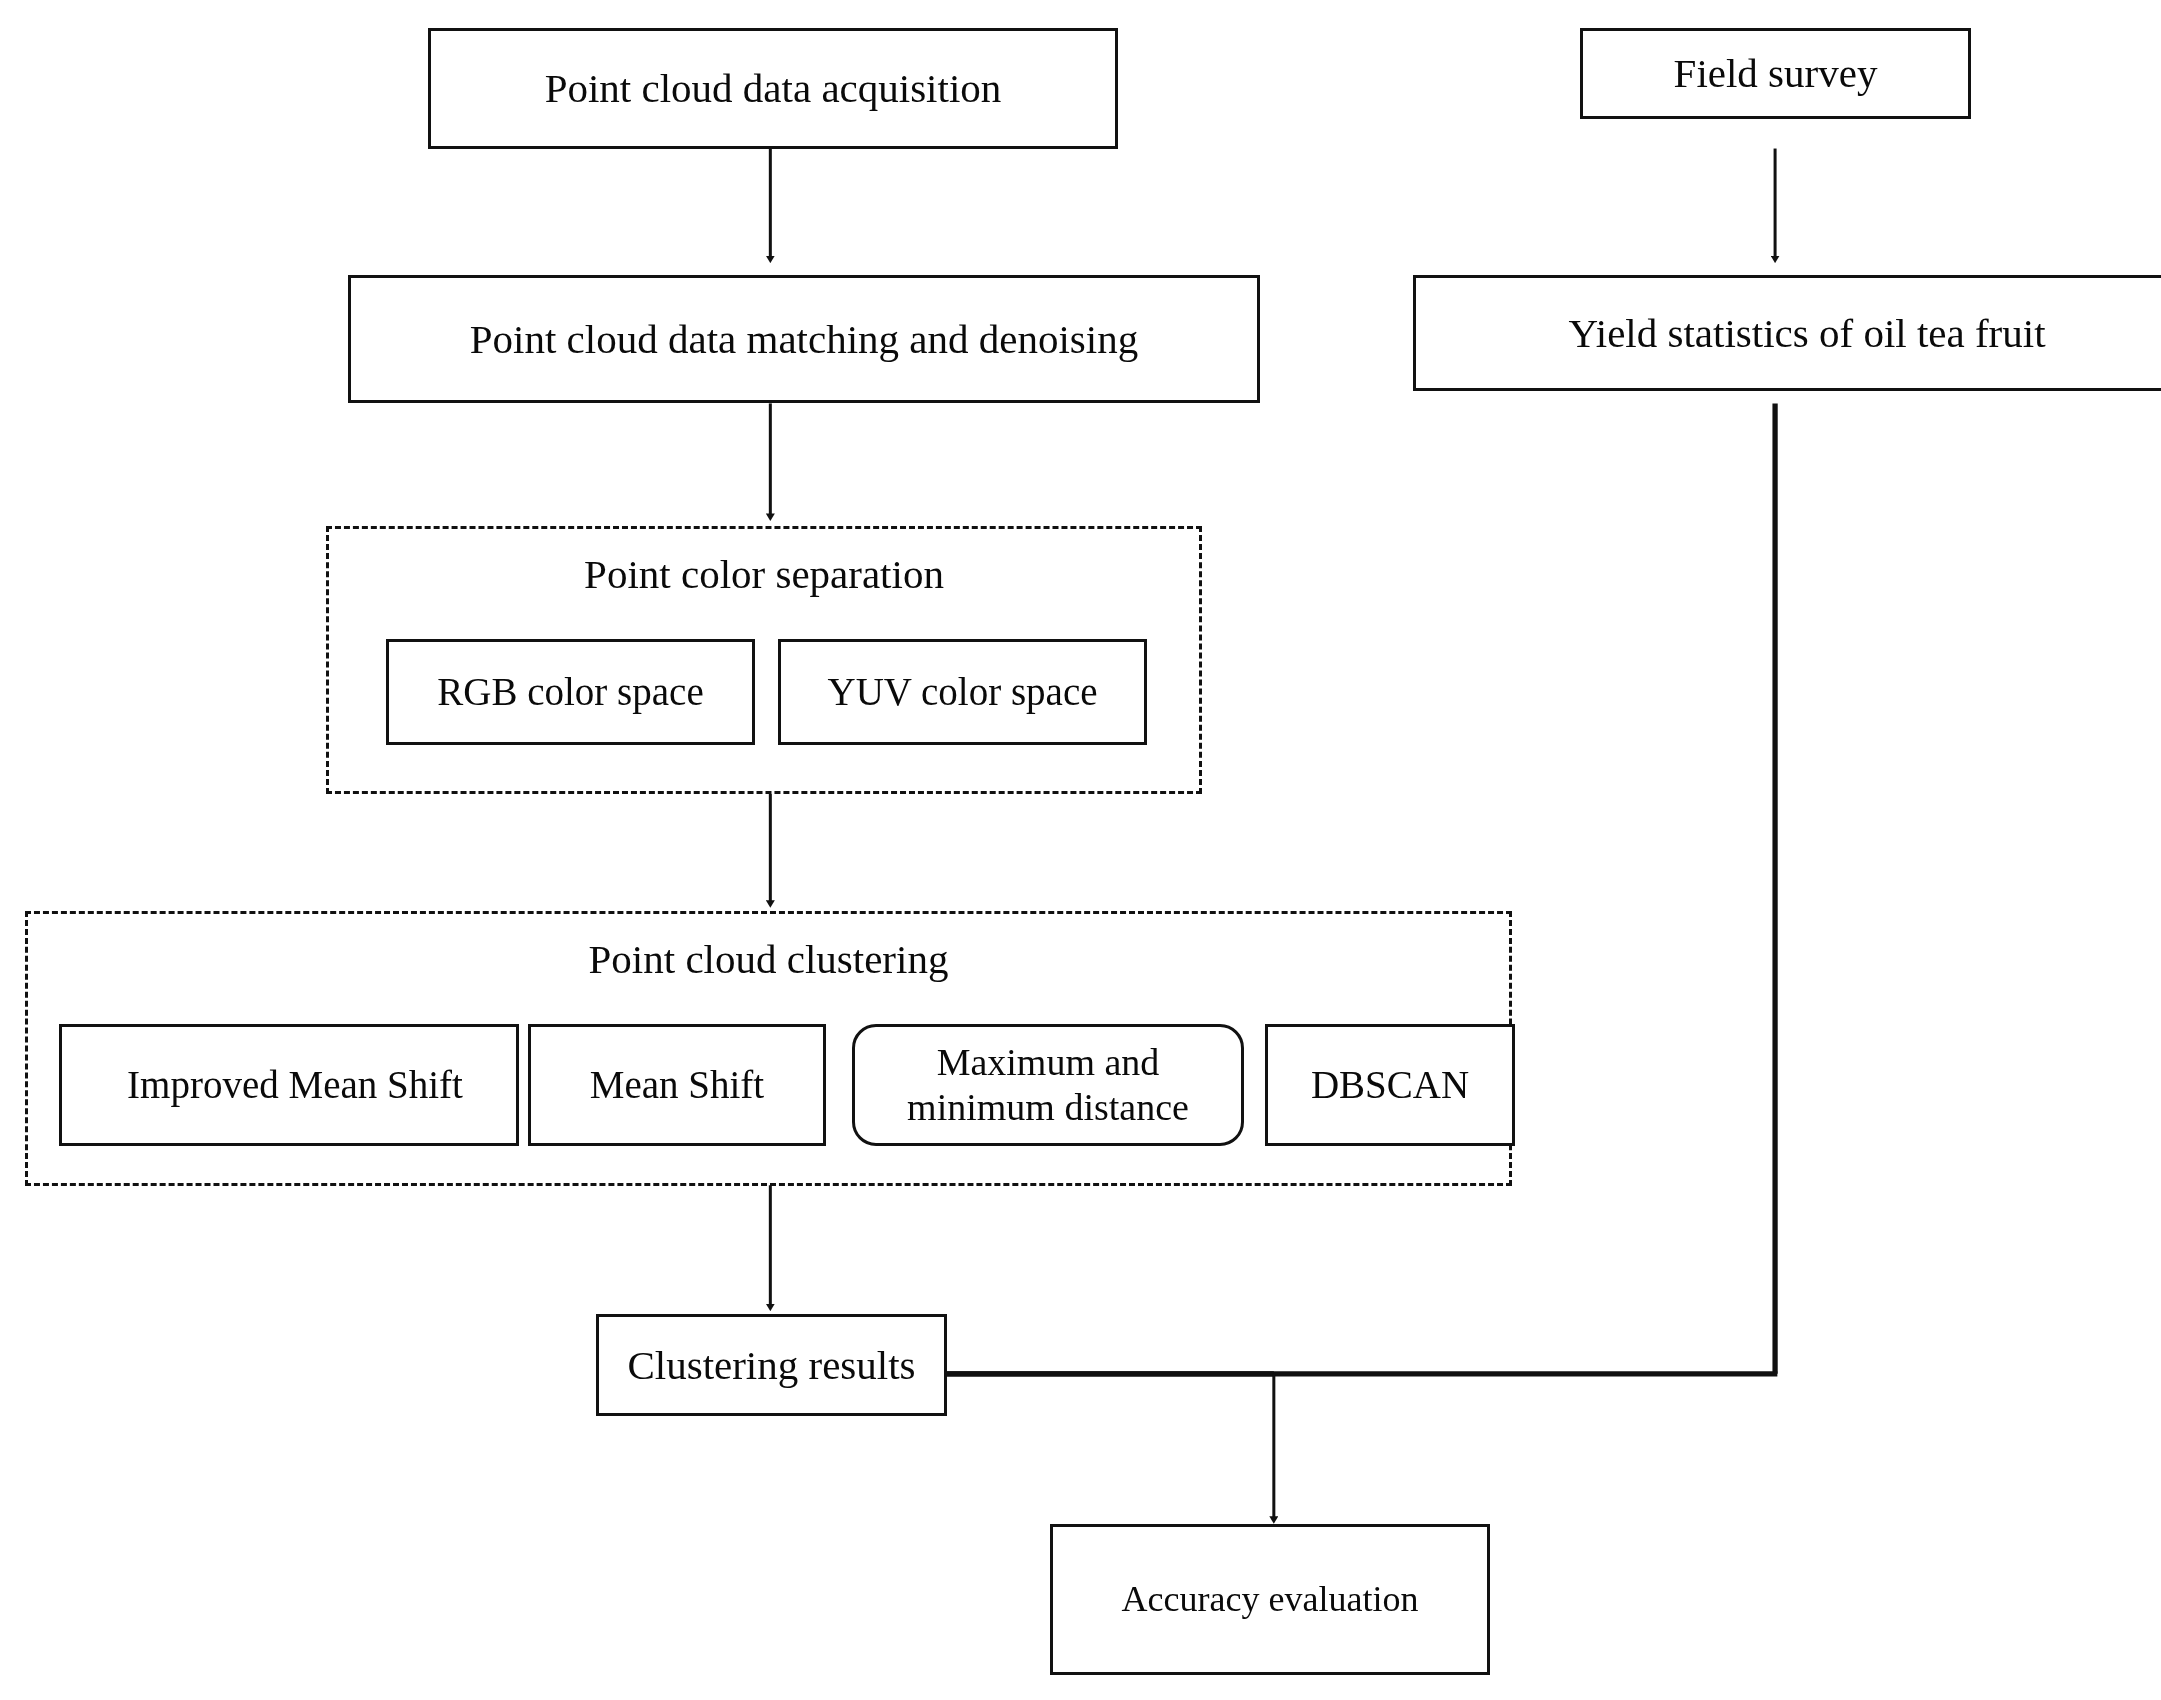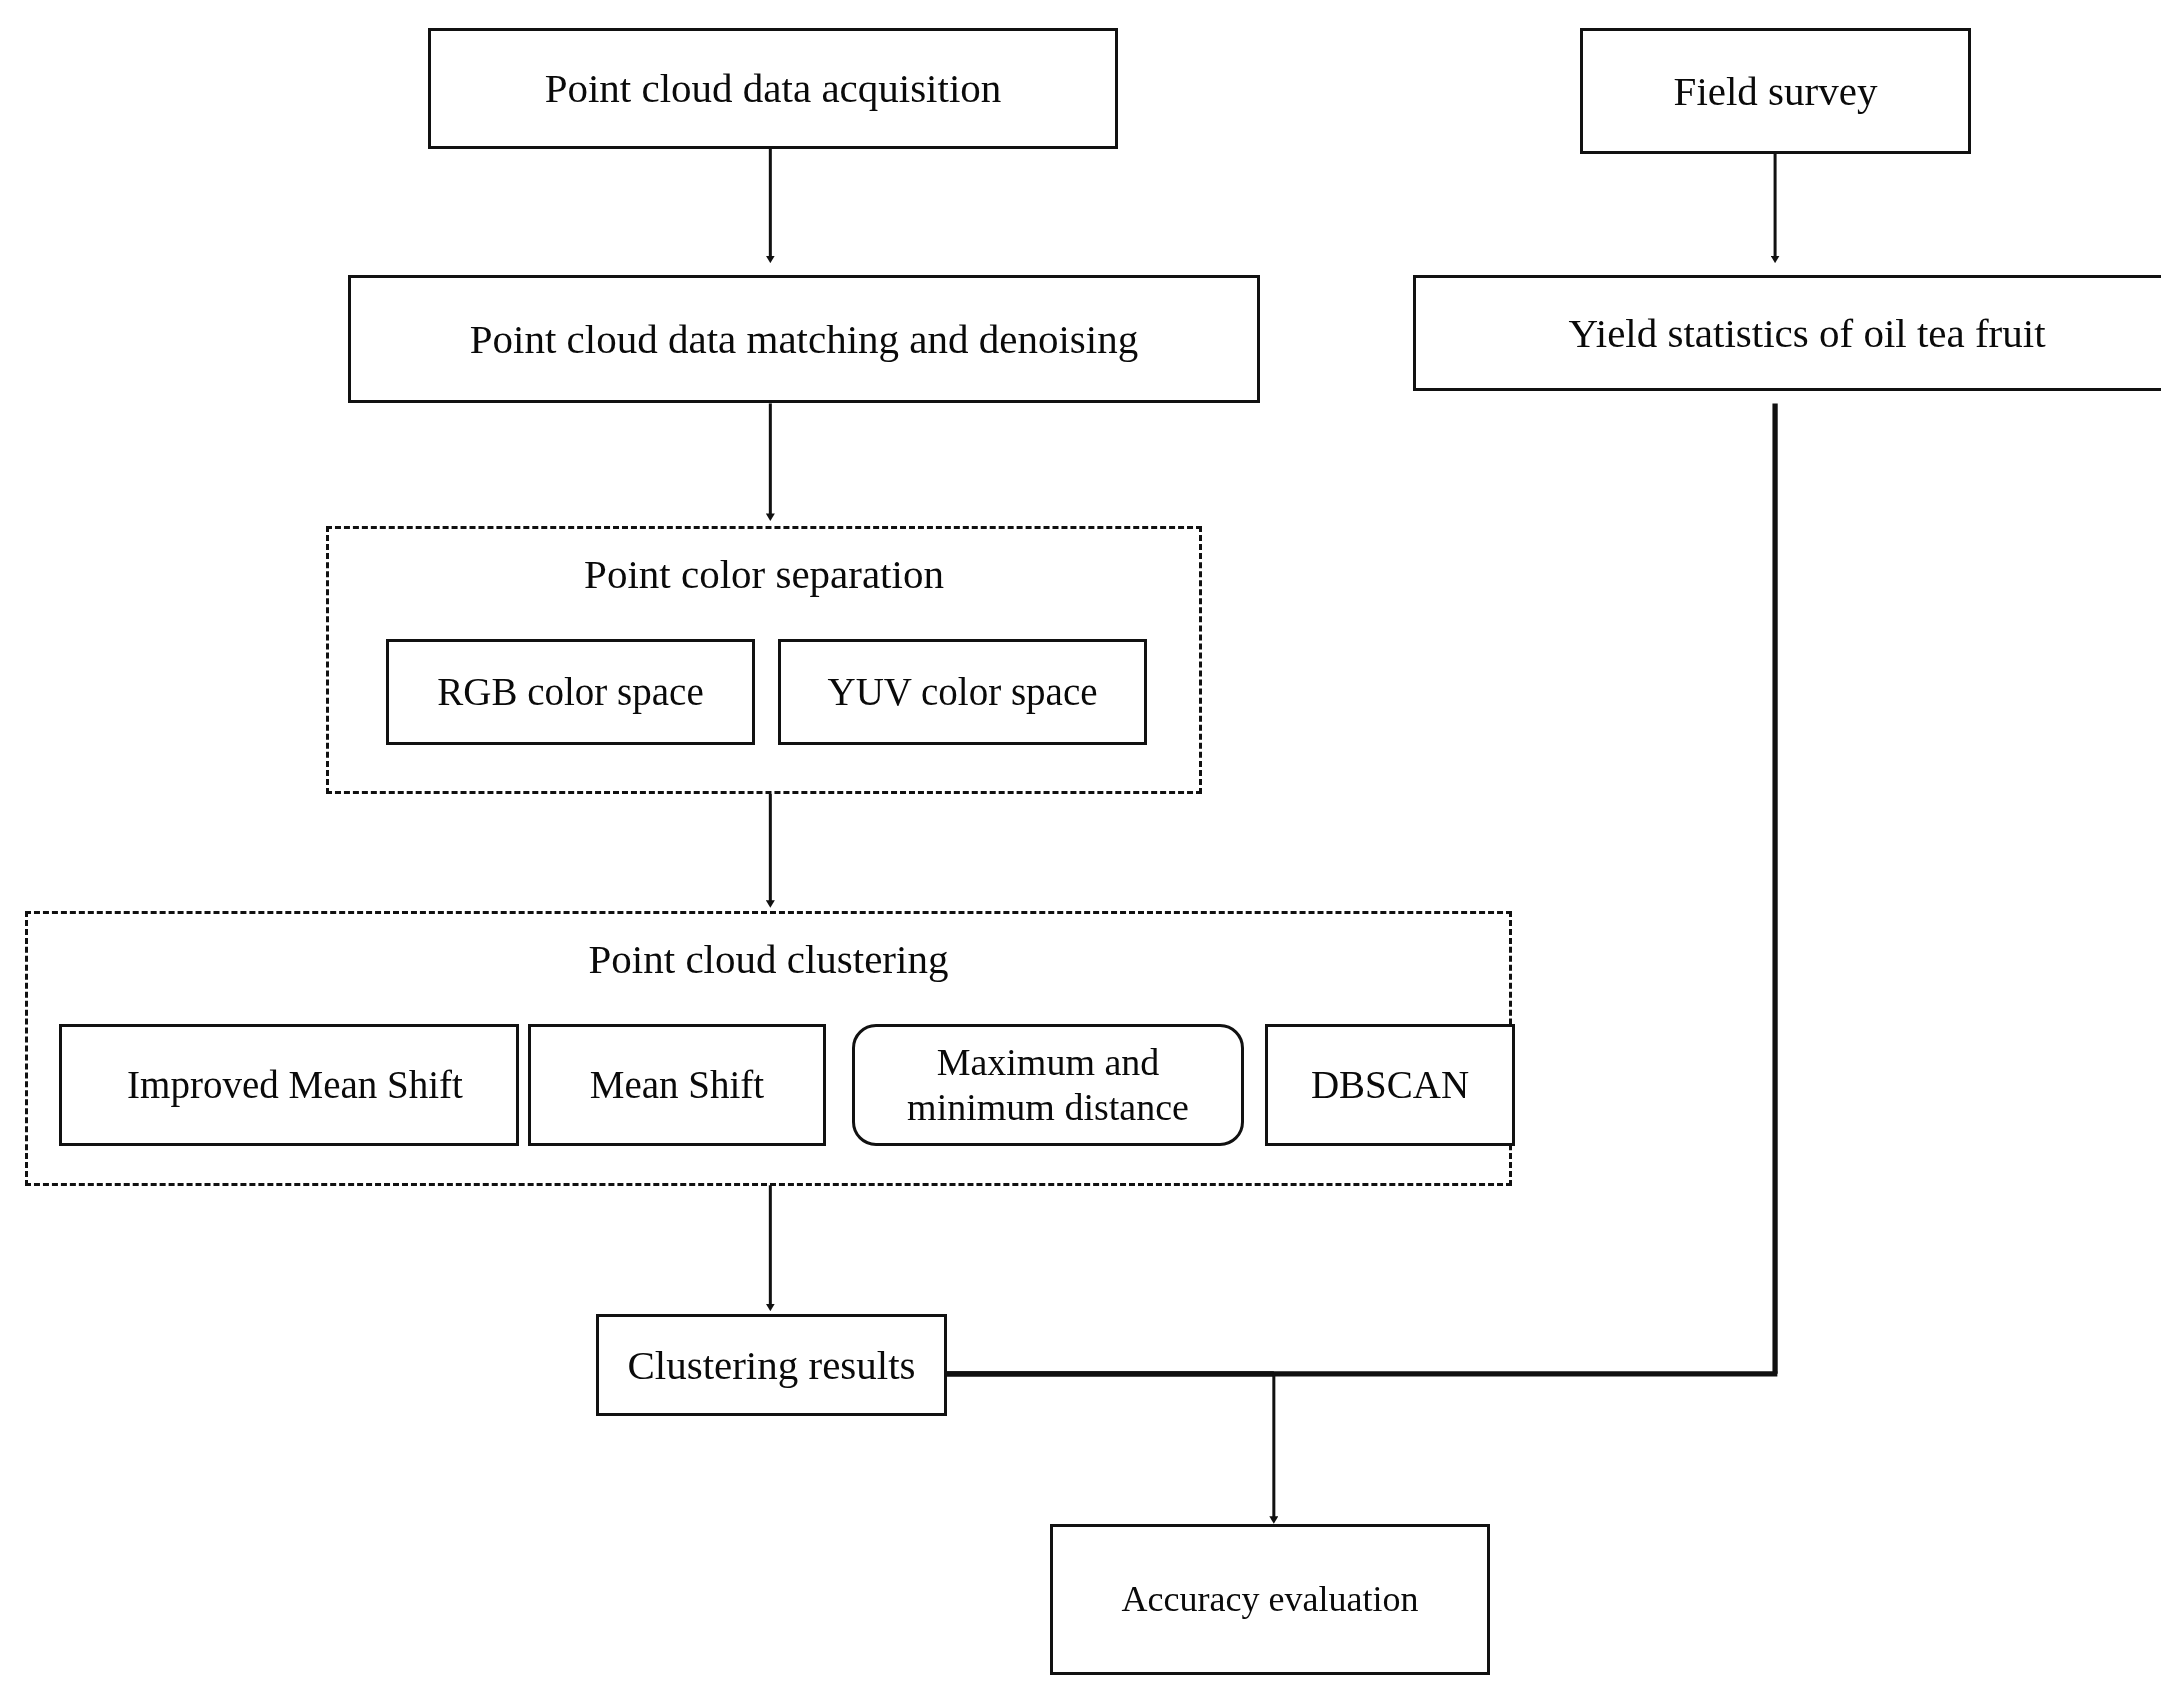--- a/index.html
+++ b/index.html
@@ -101,21 +101,21 @@
     <g>
       <line x1="1200" y1="1822" x2="1690" y2="1822" stroke="#111111" stroke-width="7"></line>
       <line x1="1690" y1="1822" x2="1690" y2="2012" stroke="#111111" stroke-width="4" marker-end="url(#arrowhead)"></line>
     </g>
   </svg>
 
   <div class="node" style="left:428px; top:28px; width:690px; height:121px; font-size:41px;">
     <span class="label">Point cloud data acquisition</span>
   </div>
 
-  <div class="node" style="left:1580px; top:28px; width:391px; height:126px; font-size:41px;">
+  <div class="node" style="left:1580px; top:28px; width:391px; height:91px; font-size:41px;">
     <span class="label">Field survey</span>
   </div>
 
   <div class="node" style="left:348px; top:275px; width:912px; height:128px; font-size:41px;">
     <span class="label">Point cloud data matching and denoising</span>
   </div>
 
   <div class="node" style="left:1365px; top:275px; width:788px; height:116px; font-size:41px;margin-left:48px;">
     <span class="label">Yield statistics of oil tea fruit</span>
   </div>

